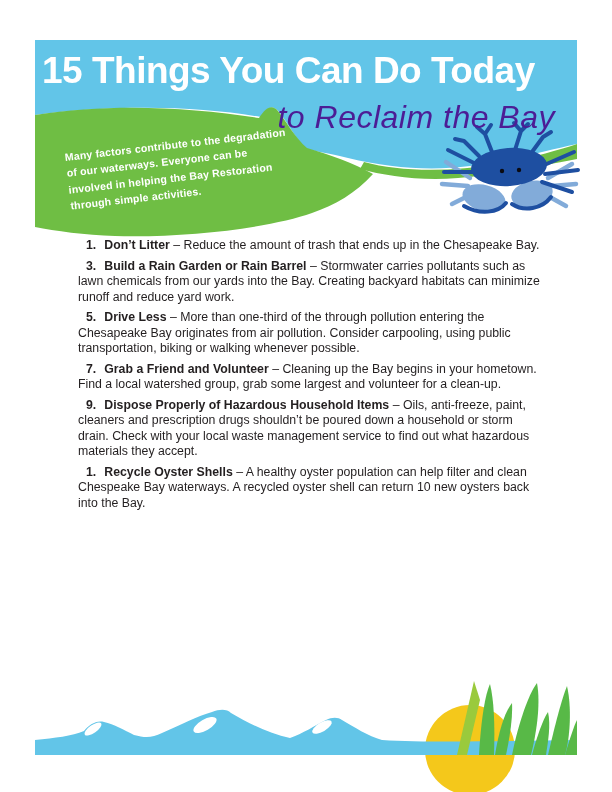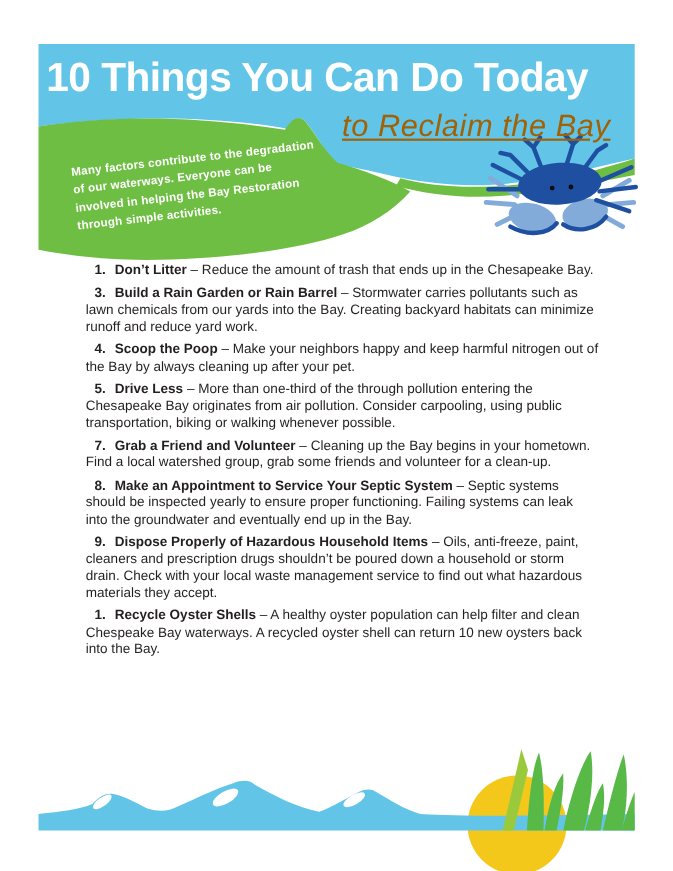--- a/index.html
+++ b/index.html
@@ -24,21 +24,21 @@
   .crab-d-s{stroke:var(--crab_dark);stroke-width:4;fill:none;stroke-linecap:round;stroke-linejoin:round;}
   .crab-l-s{stroke:var(--crab_light);stroke-width:4.5;fill:none;stroke-linecap:round;}
 
   .title{
     position:absolute;left:42px;top:50px;width:540px;
     font-size:37px;font-weight:bold;letter-spacing:-0.5px;white-space:nowrap;
     color:#ffffff;
   }
   .subtitle{
     position:absolute;right:57px;top:99px;
-    font-size:28px;font-style:italic;color:#a16207;letter-spacing:0.5px;text-decoration:underline;
+    font-size:32px;font-style:italic;color:#4c1d95;letter-spacing:0.5px;
   }
   .banner{
     position:absolute;left:64px;top:149px;width:260px;
     color:#ffffff;font-size:10.5px;font-weight:bold;line-height:1.55;
     transform:rotate(-6.5deg);transform-origin:0 0;
     white-space:pre-line;letter-spacing:0.2px;
   }
   .list{
     position:absolute;left:78px;top:238px;width:478px;
     color:var(--text_color);font-size:12.3px;line-height:15.5px;
@@ -92,34 +92,32 @@
       <path class="crab-d-s" d="M476,164 L448,150"></path>
       <path class="crab-d-s" d="M474,172 L444,172"></path>
       <path class="crab-d-s" d="M464,206 C480,215 498,213 506,203"></path>
       <path class="crab-d-s" d="M512,204 C524,212 542,209 551,197"></path>
       <ellipse class="crab-d-f" cx="509" cy="167" rx="38" ry="19" transform="rotate(-4 509 167)"></ellipse>
       <circle cx="502" cy="171" r="2.2" fill="#0b0b12"></circle>
       <circle cx="519" cy="170" r="2.2" fill="#0b0b12"></circle>
     </g>
   </svg>
 
-  <div class="title">10 Things You Can Do Today</div>
+  <div class="title">15 Things You Can Do Today</div>
   <div class="subtitle">to Reclaim the Bay</div>
   <div class="banner">Many factors contribute to the degradation
 of our waterways. Everyone can be
 involved in helping the Bay Restoration
 through simple activities.</div>
 
   <div class="list">
     <p class="item"><b class="num">1.</b><b>Don’t Litter</b> <span>– Reduce the amount of trash that ends up in the Chesapeake Bay.</span></p>
     <p class="item"><b class="num">3.</b><b>Build a Rain Garden or Rain Barrel</b> <span>– Stormwater carries pollutants such as lawn chemicals from our yards into the Bay. Creating backyard habitats can minimize runoff and reduce yard work.</span></p>
-    <p class="item"><b class="num">4.</b><b>Scoop the Poop</b> <span>– Make your neighbors happy and keep harmful nitrogen out of the Bay by always cleaning up after your pet.</span></p>
     <p class="item"><b class="num">5.</b><b>Drive Less</b> <span>– More than one-third of the through pollution entering the Chesapeake Bay originates from air pollution. Consider carpooling, using public transportation, biking or walking whenever possible.</span></p>
-    <p class="item"><b class="num">7.</b><b>Grab a Friend and Volunteer</b> <span>– Cleaning up the Bay begins in your hometown. Find a local watershed group, grab some friends and volunteer for a clean-up.</span></p>
-    <p class="item"><b class="num">8.</b><b>Make an Appointment to Service Your Septic System</b> <span>– Septic systems should be inspected yearly to ensure proper functioning. Failing systems can leak into the groundwater and eventually end up in the Bay.</span></p>
+    <p class="item"><b class="num">7.</b><b>Grab a Friend and Volunteer</b> <span>– Cleaning up the Bay begins in your hometown. Find a local watershed group, grab some largest and volunteer for a clean-up.</span></p>
     <p class="item"><b class="num">9.</b><b>Dispose Properly of Hazardous Household Items</b> <span>– Oils, anti-freeze, paint, cleaners and prescription drugs shouldn’t be poured down a household or storm drain. Check with your local waste management service to find out what hazardous materials they accept.</span></p>
     <p class="item"><b class="num">1.</b><b>Recycle Oyster Shells</b> <span>– A healthy oyster population can help filter and clean Chespeake Bay waterways. A recycled oyster shell can return 10 new oysters back into the Bay.</span></p>
   </div>
 
   <svg id="footer-art" width="612" height="120" viewBox="0 0 612 120">
 
     <circle class="sun-f" cx="470" cy="78" r="45"></circle>
 
     <path class="sky-f" d="M35,83 L35,68
          C55,66 72,64 84,59

